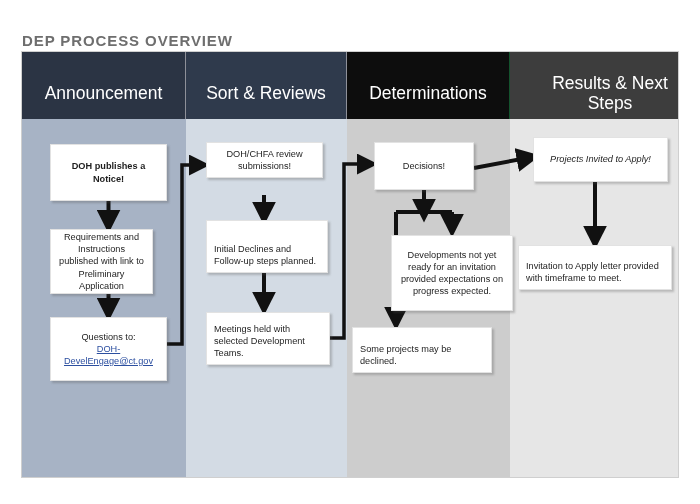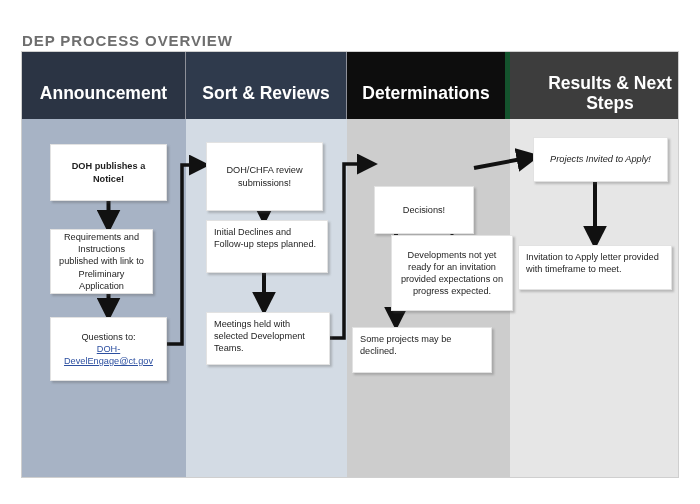--- a/index.html
+++ b/index.html
@@ -24,38 +24,38 @@
     position:absolute;left:22px;top:52px;
     width:656px;height:425px;
     box-shadow:0 0 0 1px #cfcfcf;
     background:#ffffff;
   }
 
   .col{position:absolute;top:0;height:425px;}
   .col-head{
     position:absolute;left:0;top:0;right:0;height:82px;
     display:flex;align-items:center;justify-content:center;
-    color:#ffffff;font-weight:bold;font-size:17.5px;
+    color:#ffffff;font-weight:normal;font-size:17.5px;
     text-align:center;line-height:1.15;
     box-sizing:border-box;padding:0 6px;
     border-right:1px solid #8e9099;
   }
   .col-body{
     position:absolute;left:0;top:67px;right:0;bottom:0;
   }
 
   
   #col1{left:0px;width:164px;}
   #col2{left:164px;width:161px;}
   #col3{left:325px;width:163px;}
   #col4{left:488px;width:168px;}
 
   #col1 .col-head{background:#2b3444;}
   #col2 .col-head{background:#2f3a4c;text-align:center;}
-  #col3 .col-head{background:#0d0d0d;border-right:5px solid #14532d;}
+  #col3 .col-head{background:#0d0d0d;border-right:1px solid #14532d;}
   #col4 .col-head{background:#3d3d3d;border-right:none;padding-left:38px;}
 
   #col1 .col-body{background:#a7b3c5;}
   #col2 .col-body{background:#d3dbe4;}
   #col3 .col-body{background:#cdcdcd;}
   #col4 .col-body{background:#e6e6e6;}
 
   
   .box{
     position:absolute;
@@ -64,35 +64,35 @@
     border:1px solid #e2e2e2;
     box-shadow:1.5px 1.5px 2px rgba(80,80,80,0.30);
     display:flex;
     padding:5px 7px;
     color:#1d1d1d;
     font-size:9.2px;
     line-height:1.32;
     z-index:5;
   }
   .box.c{align-items:center;justify-content:center;text-align:center;}
-  .box.l{align-items:flex-start;justify-content:flex-start;text-align:left;}
+  .box.l{align-items:flex-end;justify-content:flex-start;text-align:left;}
   .box span{display:block;width:100%;}
 
   a.mail{color:#2c4fa0;text-decoration:underline;}
 
   
   #b1{left:28px; top:92px;  width:117px;height:57px;font-weight:bold;}
   #b2{left:28px; top:177px; width:103px;height:65px;}
   #b3{left:28px; top:265px; width:117px;height:64px;}
 
-  #b4{left:184px;top:90px;  width:117px;height:69px;}
+  #b4{left:184px;top:90px;  width:117px;height:36px;}
   #b5{left:184px;top:168px; width:122px;height:53px;}
   #b6{left:184px;top:260px; width:124px;height:53px;}
 
-  #b7{left:352px;top:90px;  width:100px;height:48px;margin-top:44px;}
+  #b7{left:352px;top:90px;  width:100px;height:48px;}
   #b8{left:369px;top:183px; width:122px;height:76px;}
   #b9{left:330px;top:275px; width:140px;height:46px;}
 
   #b10{left:511px;top:85px; width:135px;height:45px;font-style:italic;}
   #b11{left:496px;top:193px;width:154px;height:45px;}
 
   
   #wires{position:absolute;left:0;top:0;width:656px;height:425px;z-index:4;}
 </style>
 </head>

